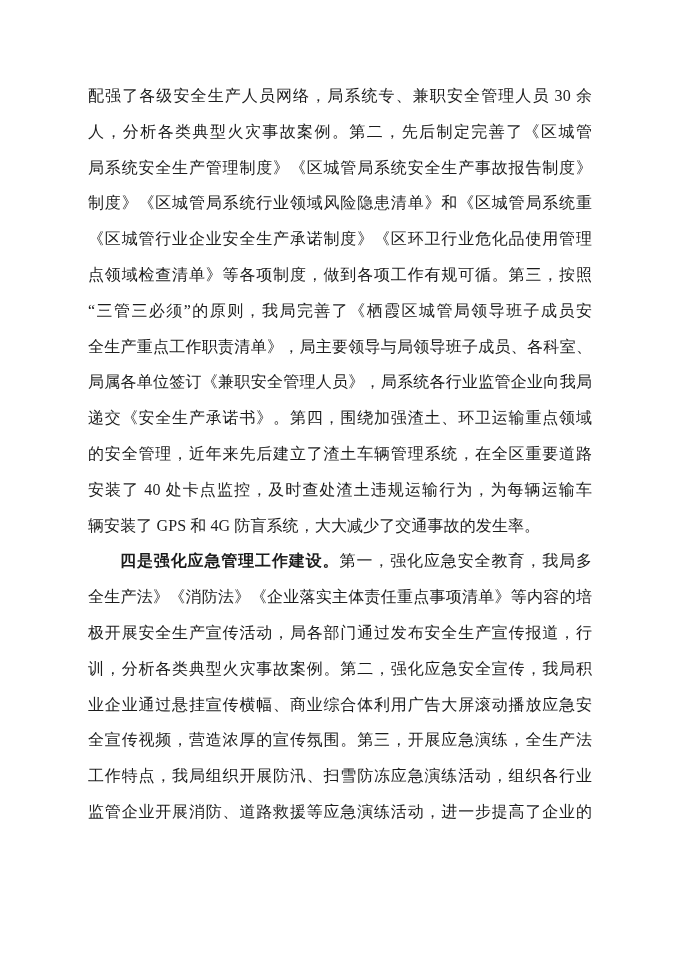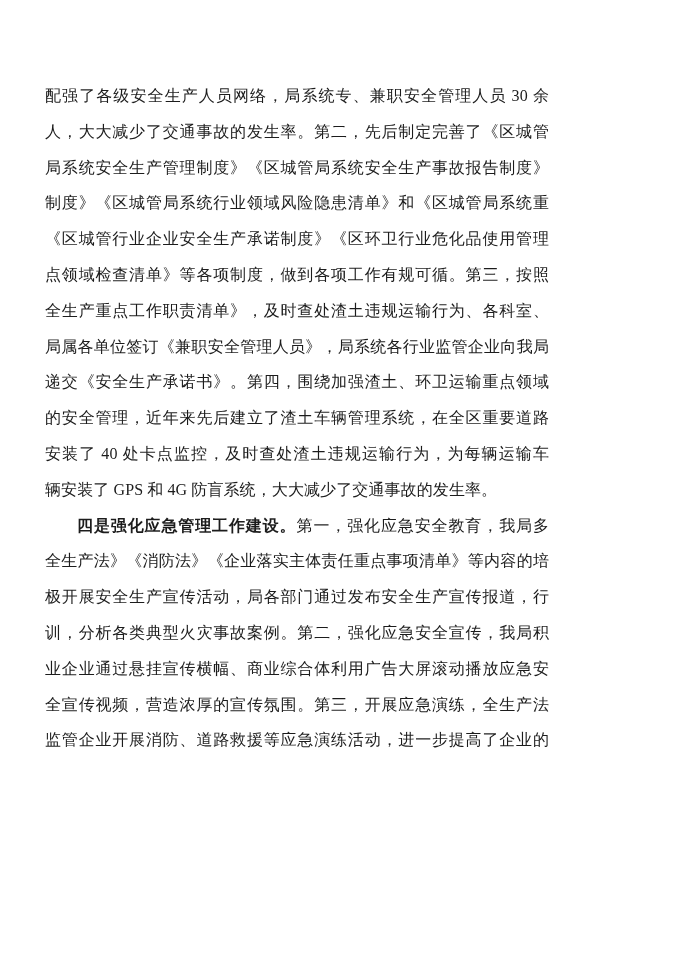--- a/index.html
+++ b/index.html
@@ -7,21 +7,21 @@
     padding: 0;
     background: #ffffff;
   }
   .page {
     position: relative;
     width: 680px;
     height: 961px;
     margin: 0 auto;
     background: #ffffff;
     box-sizing: border-box;
-    padding: 78px 88px 0 45px;
+    padding: 78px 88px 0 88px;
     overflow: hidden;
     font-family: "Liberation Serif", "DejaVu Serif", serif;
     color: #1c1c1c;
   }
   .doc-body {
     width: 504px;
   }
   .doc-line {
     font-size: 16px;
     line-height: 35.8px;
@@ -43,35 +43,37 @@
     font-family: Liberation Serif, serif;
   }
 </style>
 </head>
 <body>
 
 <div class="page">
   <div class="doc-body" id="doc-body" style="color: rgb(28, 28, 28);">
       <div class="paragraph">
         <div class="doc-line"><span class="seg">配强了各级安全生产人员网络，局系统专、兼职安全管理人员 30 余</span></div>
-        <div class="doc-line"><span class="seg">人，大大减少了交通事故的发生率。第二，先后制定完善了《区城管</span></div>
+        <div class="doc-line"><span class="seg">人，分析各类典型火灾事故案例。第二，先后制定完善了《区城管</span></div>
         <div class="doc-line"><span class="seg">局系统安全生产管理制度》《区城管局系统安全生产事故报告制度》</span></div>
         <div class="doc-line"><span class="seg">制度》《区城管局系统行业领域风险隐患清单》和《区城管局系统重</span></div>
         <div class="doc-line"><span class="seg">《区城管行业企业安全生产承诺制度》《区环卫行业危化品使用管理</span></div>
         <div class="doc-line"><span class="seg">点领域检查清单》等各项制度，做到各项工作有规可循。第三，按照</span></div>
-        <div class="doc-line"><span class="seg">全生产重点工作职责清单》，及时查处渣土违规运输行为、各科室、</span></div>
+        <div class="doc-line"><span class="seg">“三管三必须”的原则，我局完善了《栖霞区城管局领导班子成员安</span></div>
+        <div class="doc-line"><span class="seg">全生产重点工作职责清单》，局主要领导与局领导班子成员、各科室、</span></div>
         <div class="doc-line"><span class="seg">局属各单位签订《兼职安全管理人员》，局系统各行业监管企业向我局</span></div>
         <div class="doc-line"><span class="seg">递交《安全生产承诺书》。第四，围绕加强渣土、环卫运输重点领域</span></div>
         <div class="doc-line"><span class="seg">的安全管理，近年来先后建立了渣土车辆管理系统，在全区重要道路</span></div>
         <div class="doc-line"><span class="seg">安装了 40 处卡点监控，及时查处渣土违规运输行为，为每辆运输车</span></div>
         <div class="doc-line no-fill"><span class="seg">辆安装了 GPS 和 4G 防盲系统，大大减少了交通事故的发生率。</span></div>
       </div>
       <div class="paragraph">
         <div class="doc-line indent"><span class="seg-bold">四是强化应急管理工作建设。</span><span class="seg">第一，强化应急安全教育，我局多</span></div>
         <div class="doc-line"><span class="seg">全生产法》《消防法》《企业落实主体责任重点事项清单》等内容的培</span></div>
         <div class="doc-line"><span class="seg">极开展安全生产宣传活动，局各部门通过发布安全生产宣传报道，行</span></div>
         <div class="doc-line"><span class="seg">训，分析各类典型火灾事故案例。第二，强化应急安全宣传，我局积</span></div>
         <div class="doc-line"><span class="seg">业企业通过悬挂宣传横幅、商业综合体利用广告大屏滚动播放应急安</span></div>
         <div class="doc-line"><span class="seg">全宣传视频，营造浓厚的宣传氛围。第三，开展应急演练，全生产法</span></div>
+        <div class="doc-line"><span class="seg">工作特点，我局组织开展防汛、扫雪防冻应急演练活动，组织各行业</span></div>
         <div class="doc-line"><span class="seg">监管企业开展消防、道路救援等应急演练活动，进一步提高了企业的</span></div>
       </div>
     </div>
 </div>
 
 </body></html>

